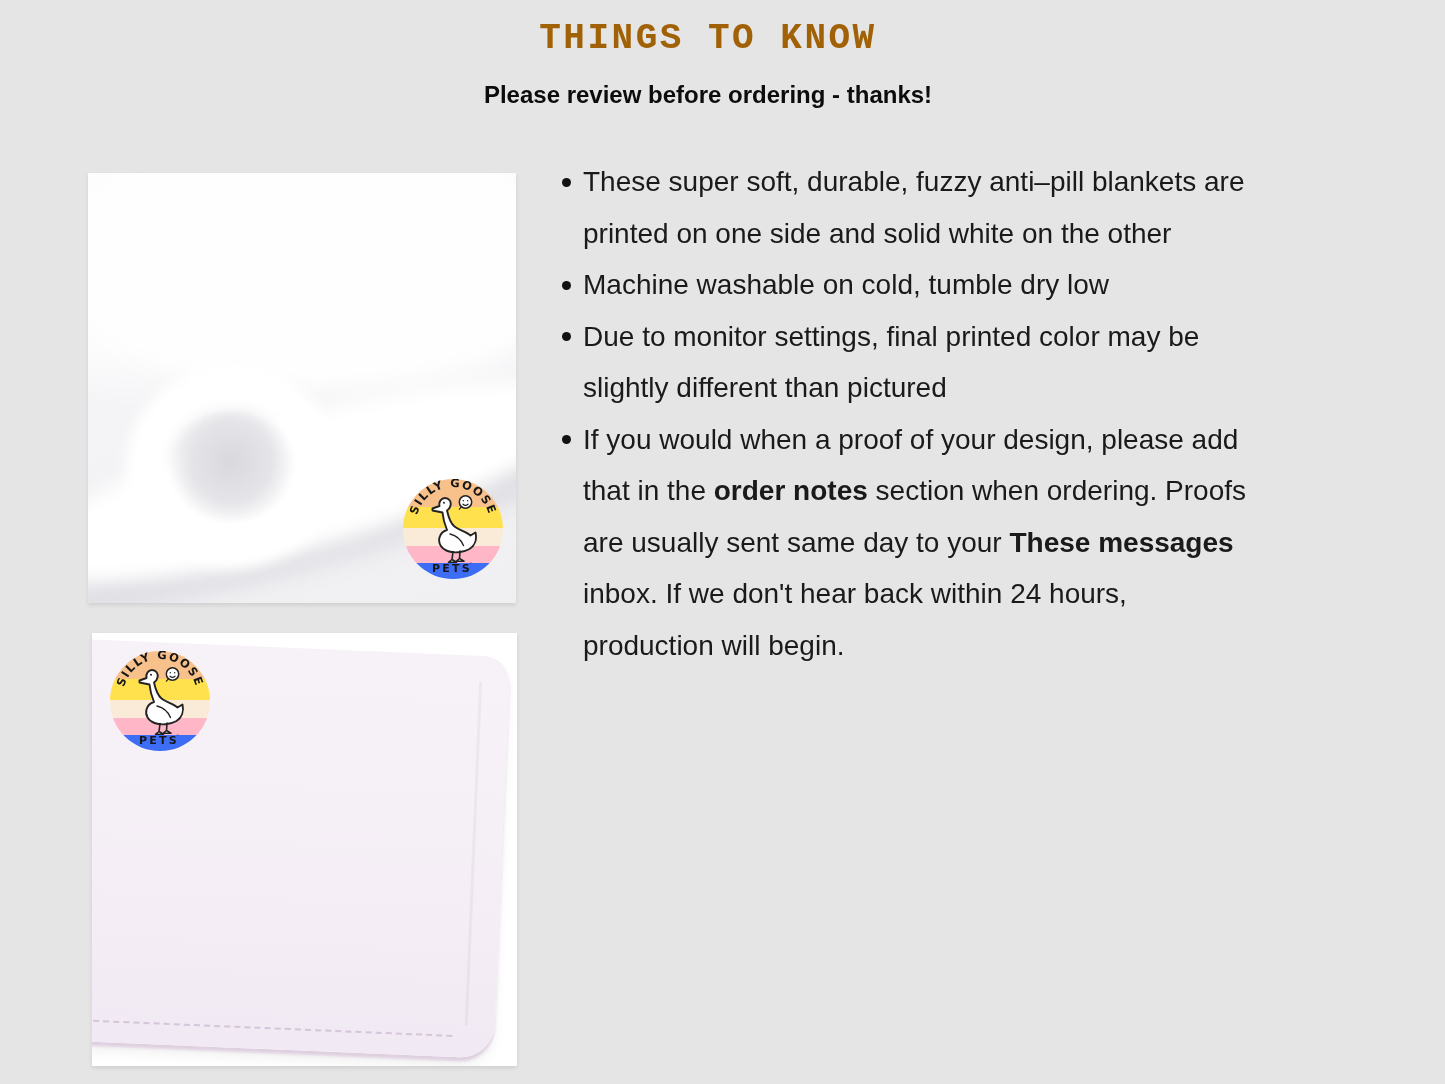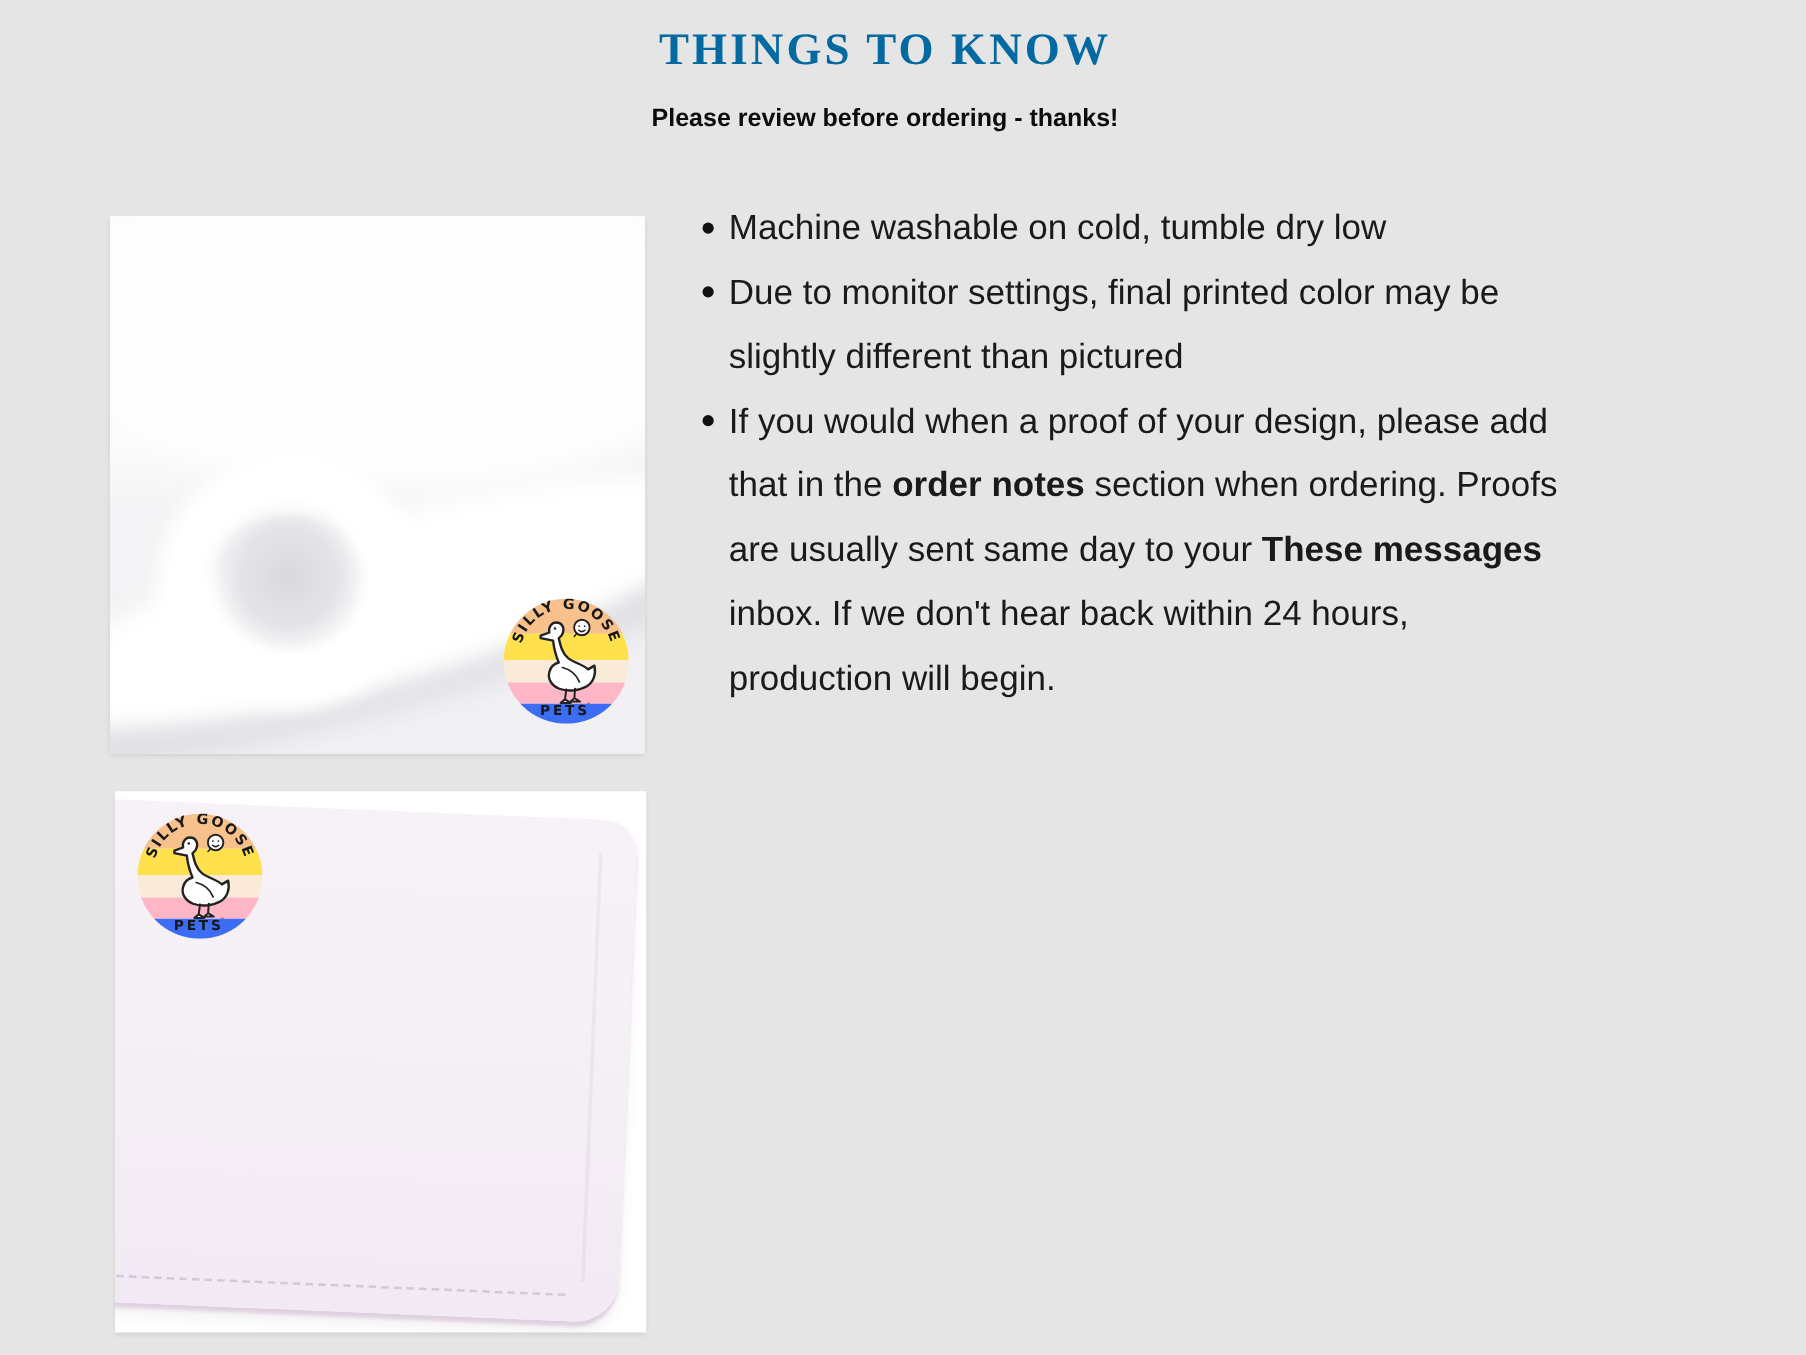--- a/index.html
+++ b/index.html
@@ -8,27 +8,27 @@
     background:#E6E5E5;
     font-family:"Liberation Sans",sans-serif;
     overflow:hidden;
   }
   .canvas{position:relative;width:1445px;height:1084px;background:#E6E5E5;}
 
   
   .header{position:absolute;left:0;top:16px;width:1416px;text-align:center;}
   .page-title{
     margin:0;
-    font-family:Liberation Serif, serif;
+    font-family:Liberation Mono, monospace;
     font-size:36px;font-weight:bold;letter-spacing:2.5px;
-    color:#0369a1;line-height:46px;
+    color:#a16207;line-height:46px;
   }
   .page-subtitle{
     margin:20px 0 0 0;
-    font-size:20px;font-weight:bold;color:#0c0c0c;line-height:26px;
+    font-size:24px;font-weight:bold;color:#0c0c0c;line-height:26px;
   }
 
   
   .photo{position:absolute;overflow:hidden;box-shadow:0 2px 4px rgba(0,0,0,0.10);}
   .photo1{
     left:48px;top:157px;width:428px;height:430px;
     background:
       radial-gradient(ellipse 260px 170px at 62% 8%, #ffffff 0%, #fdfdfe 55%, rgba(253,253,254,0) 78%),
       radial-gradient(ellipse 300px 220px at 12% 16%, #ffffff 0%, #fcfcfd 50%, rgba(252,252,253,0) 75%),
       radial-gradient(ellipse 340px 150px at 90% 28%, #fdfdfe 0%, rgba(253,253,254,0) 70%),
@@ -178,20 +178,22 @@
         <circle cx="60.3" cy="21.8" r="0.7" fill="#222222" stroke="none"></circle>
         <circle cx="64.7" cy="21.8" r="0.7" fill="#222222" stroke="none"></circle>
         <path stroke-width="1.2" d="M60,25.2 Q62.5,27.4 65,25.2 M58.6,27.6 L56.4,30.2"></path>
       </g>
       <text x="49" y="93" text-anchor="middle" font-family="DejaVu Sans, sans-serif" font-size="11" font-weight="bold" fill="#171717" letter-spacing="2.2">PETS</text>
       <text x="66" y="85.8" font-family="DejaVu Sans, sans-serif" font-size="3.6" fill="#171717">™</text>
     </svg>
   </figure>
 
   <ul class="info-list">
+      <li><span>These super soft, durable, fuzzy anti–pill blankets are
+printed on one side and solid white on the other</span></li>
       <li><span>Machine washable on cold, tumble dry low</span></li>
       <li><span>Due to monitor settings, final printed color may be
 slightly different than pictured</span></li>
       <li><span>If you would when a proof of your design, please add
 that in the </span><strong>order notes</strong><span> section when ordering. Proofs
 are usually sent same day to your </span><strong>These messages</strong><span>
 inbox. If we don't hear back within 24 hours,
 production will begin.</span></li>
     </ul>
 

